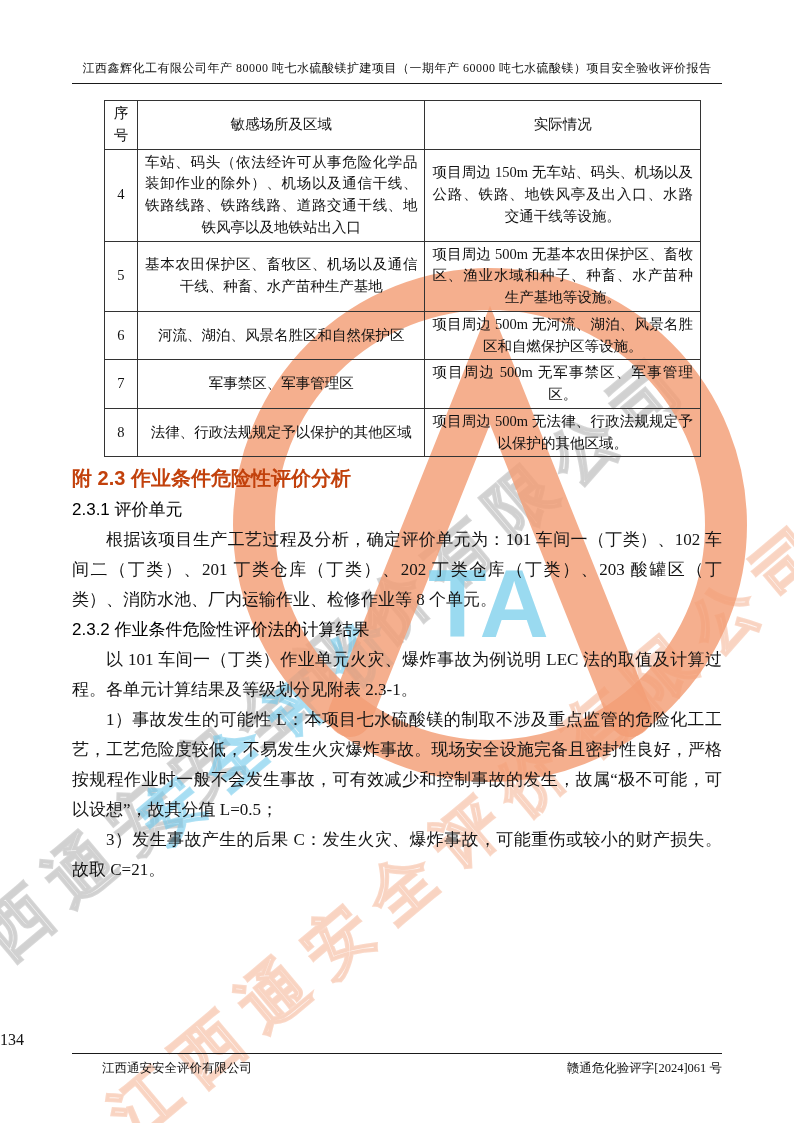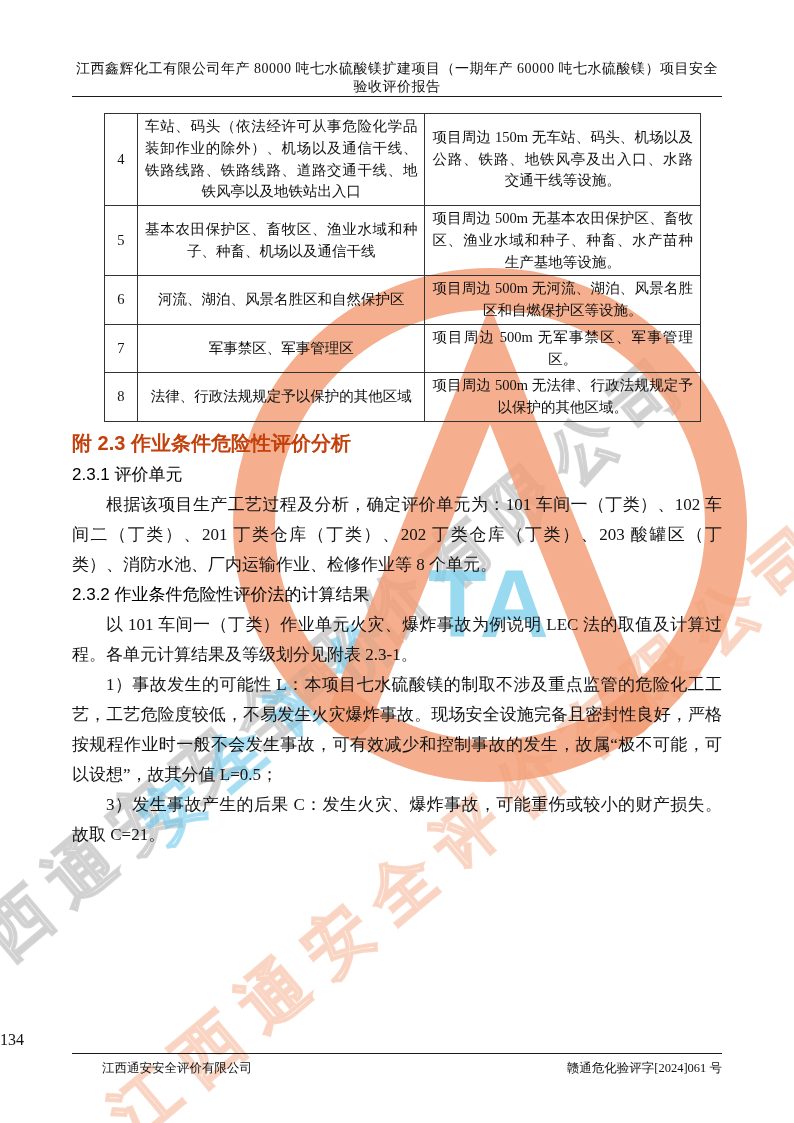--- a/index.html
+++ b/index.html
@@ -39,22 +39,22 @@
     font-family:"Liberation Sans", sans-serif; font-weight:700;
     font-size:96px; letter-spacing:6px; line-height:1;
     color:rgba(233,62,62,0.48);
   }
 
   
   .content { position:relative; z-index:1; }
 
   .doc-header {
     margin:60px 72px 0; text-align:center;
-    font-size:14px; letter-spacing:0.5px; color:#111;
-    border-bottom:1.6px solid #1a1a1a;
+    font-size:12px; letter-spacing:0.5px; color:#111;
+    padding-bottom:6px; border-bottom:1.6px solid #1a1a1a;
   }
 
   .body-area { margin:16px 72px 0; }
 
   table.sens {
     border-collapse:collapse; margin-left:32px; width:597px;
     font-size:14.5px; line-height:1.5; color:#111;
   }
   table.sens td, table.sens th {
     border:1px solid #333; padding:2px 7px; vertical-align:middle;
@@ -113,28 +113,33 @@
 
 
   <div class="content">
 
     <div class="doc-header">江西鑫辉化工有限公司年产 80000 吨七水硫酸镁扩建项目（一期年产 60000 吨七水硫酸镁）项目安全验收评价报告</div>
 
     <div class="body-area">
 
       <table class="sens">
         <tbody>
+            <tr>
+          <th class="col-no">序号</th>
+          <th class="col-place">敏感场所及区域</th>
+          <th class="col-actual">实际情况</th>
+        </tr>
         <tr>
           <td class="col-no">4</td>
           <td class="col-place">车站、码头（依法经许可从事危险化学品装卸作业的除外）、机场以及通信干线、铁路线路、铁路线路、道路交通干线、地铁风亭以及地铁站出入口</td>
           <td class="col-actual">项目周边 150m 无车站、码头、机场以及公路、铁路、地铁风亭及出入口、水路交通干线等设施。</td>
         </tr>
         <tr>
           <td class="col-no">5</td>
-          <td class="col-place">基本农田保护区、畜牧区、渔业水域和种子、种畜、机场以及通信干线</td>
+          <td class="col-place">基本农田保护区、畜牧区、机场以及通信干线、种畜、水产苗种生产基地</td>
           <td class="col-actual">项目周边 500m 无基本农田保护区、畜牧区、渔业水域和种子、种畜、水产苗种生产基地等设施。</td>
         </tr>
         <tr>
           <td class="col-no">6</td>
           <td class="col-place">河流、湖泊、风景名胜区和自然保护区</td>
           <td class="col-actual">项目周边 500m 无河流、湖泊、风景名胜区和自燃保护区等设施。</td>
         </tr>
         <tr>
           <td class="col-no">7</td>
           <td class="col-place">军事禁区、军事管理区</td>

